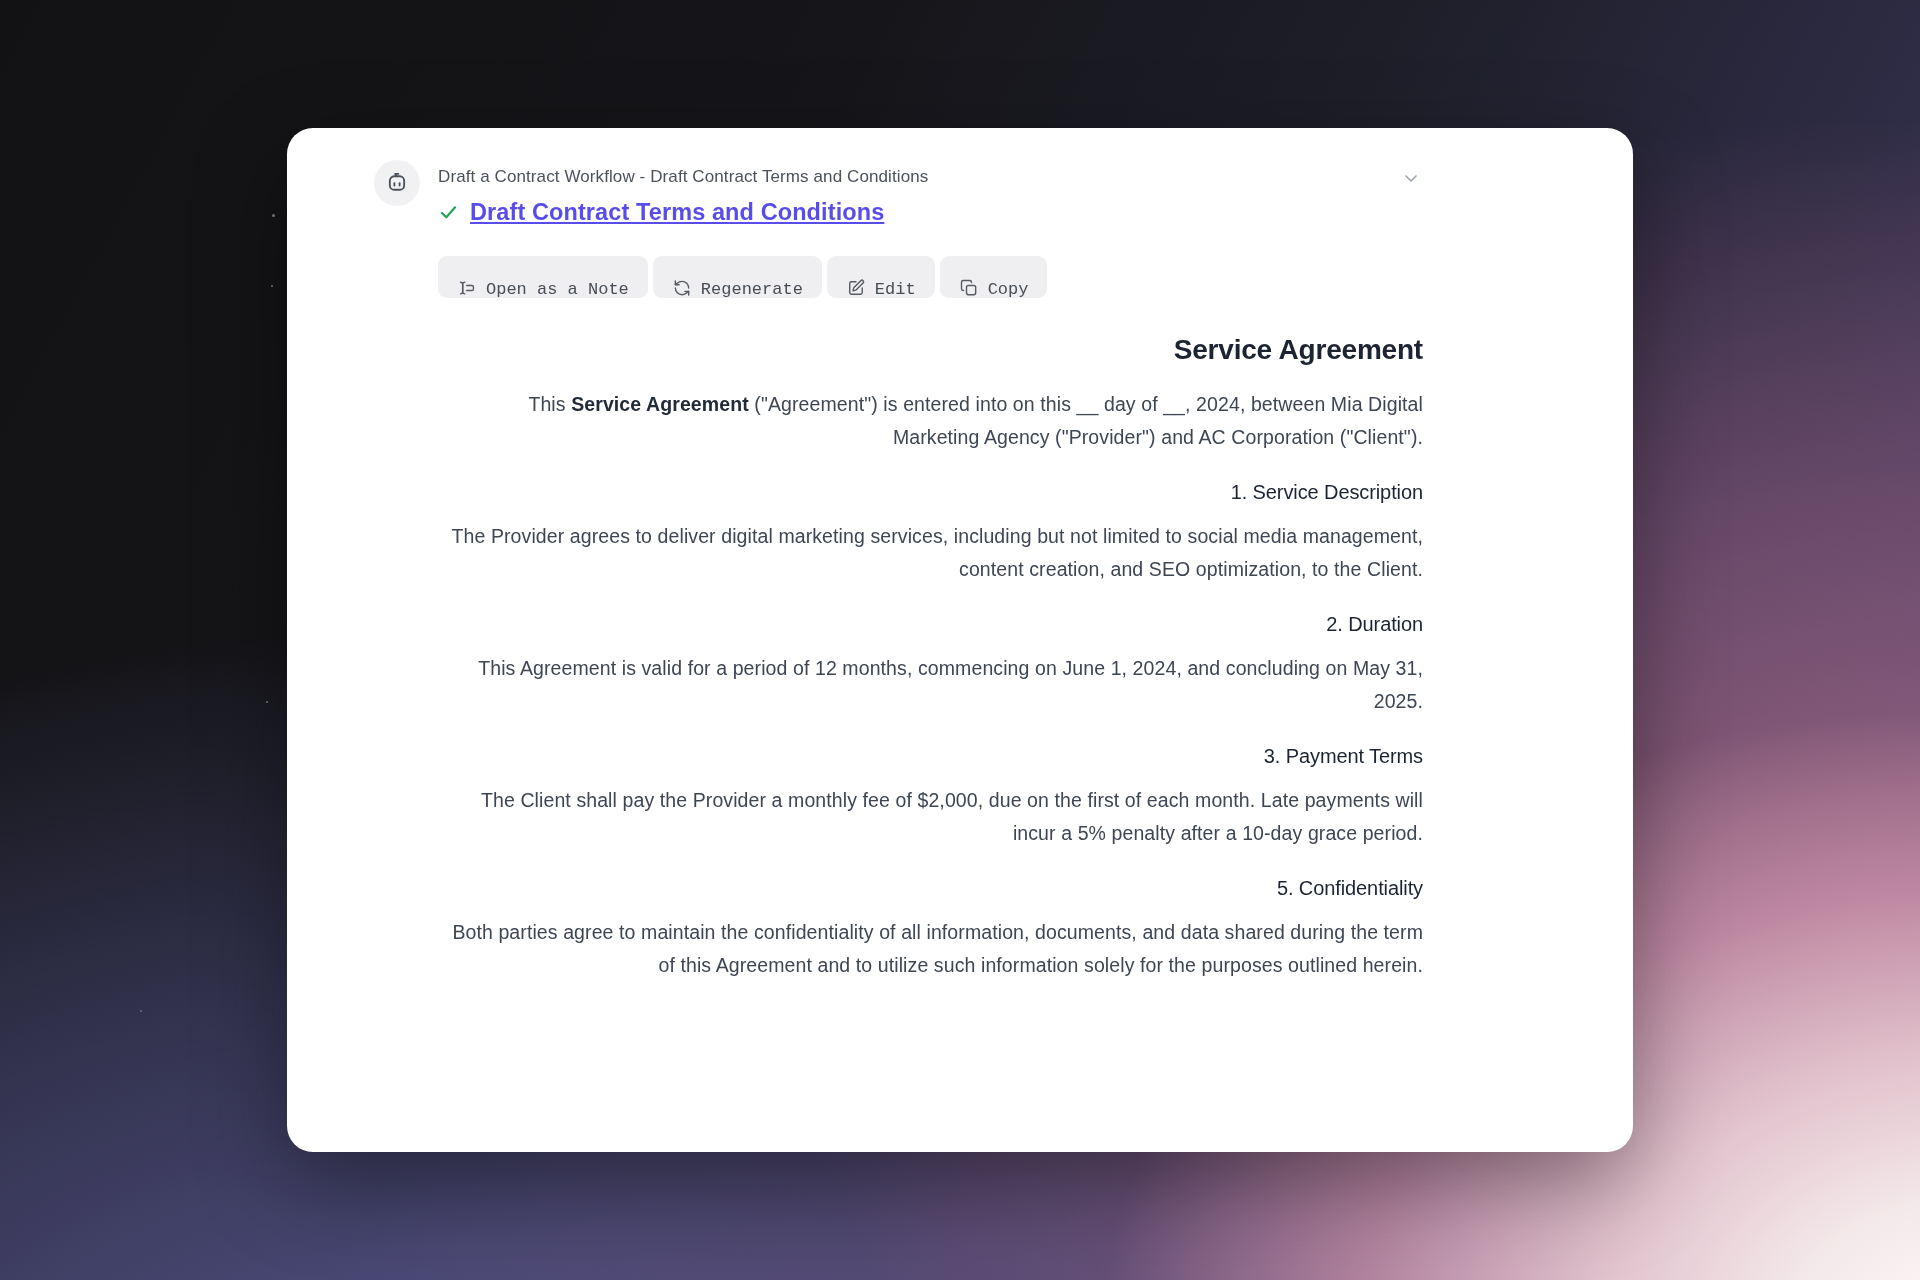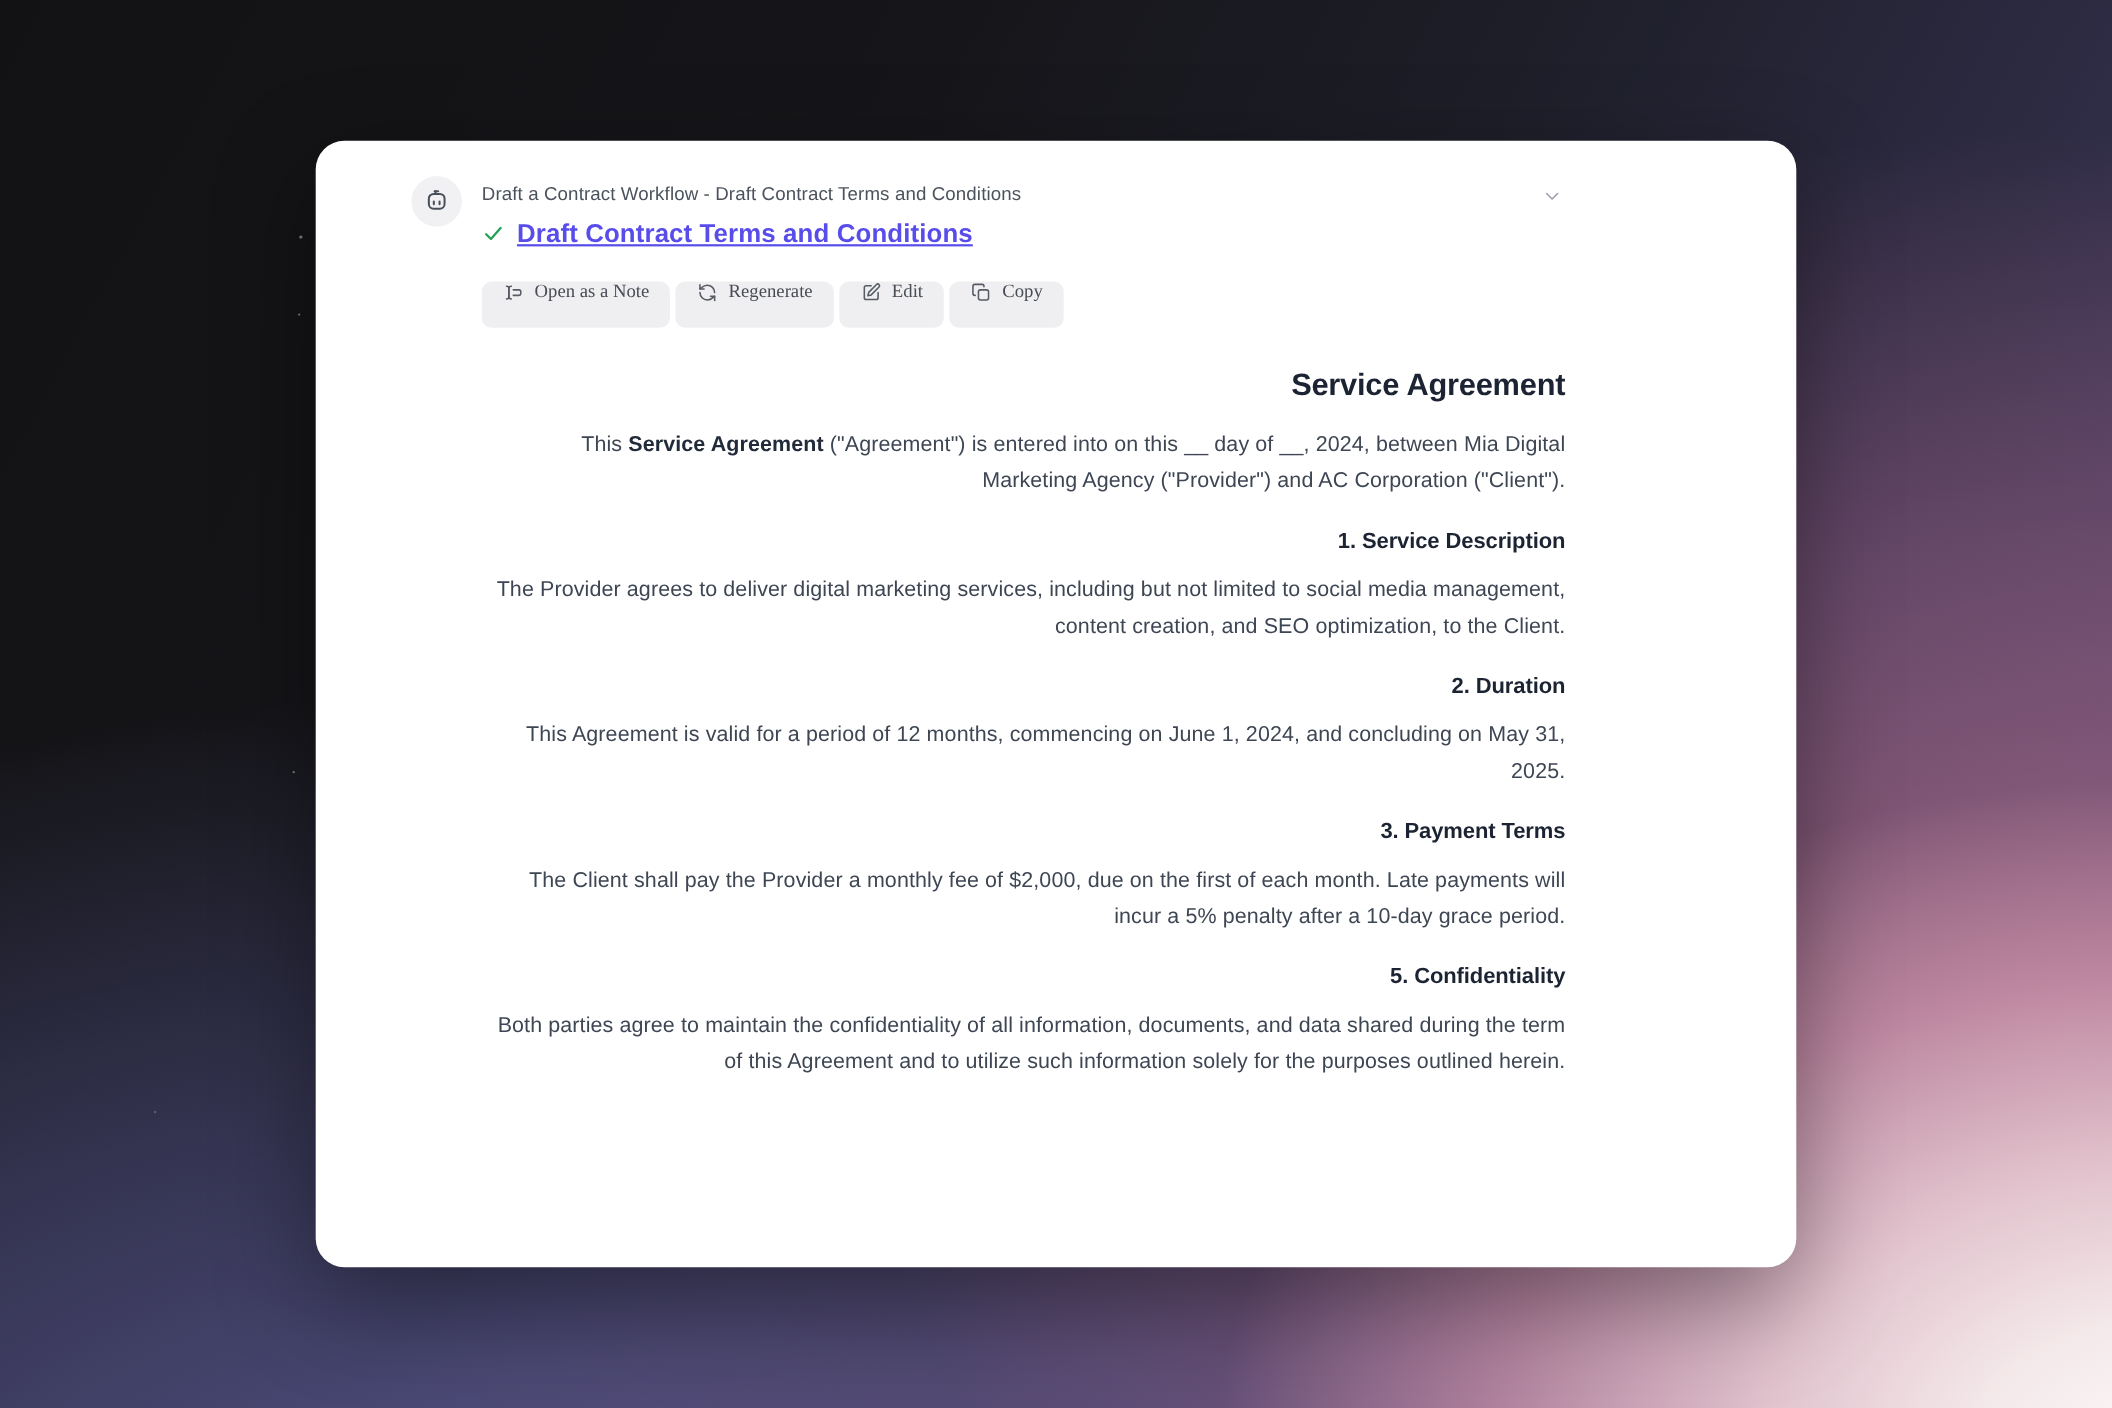--- a/index.html
+++ b/index.html
@@ -90,28 +90,28 @@
     text-decoration: underline;
   }
 
   .toolbar {
     display: flex;
     gap: 5px;
     margin-top: 30px;
   }
   .tool-btn {
     display: inline-flex;
-    align-items: flex-start;
+    align-items: flex-end;
     gap: 9px;
     height: 42px;
     padding: 0 19px;
     background: #efeff1;
     border: none;
     border-radius: 9px;
-    font-family: Liberation Serif, serif;
+    font-family: Liberation Mono, monospace;
     font-size: 17px;
     color: #474c55;
     cursor: pointer;
     line-height: 1;
   }
   .tool-btn .ic { line-height: 0; color: #565b64; }
 
   .doc { margin-top: 36px; padding-bottom: 30px; text-align: right; }
   .doc h1 {
     margin: 0 0 22px 0;
@@ -126,21 +126,21 @@
     font-size: 19.5px;
     line-height: 33px;
     color: #3e4654;
     letter-spacing: 0.1px;
   }
   .doc p strong { color: #222b3a; font-weight: 700; }
   .doc h3 {
     margin: 26px 0 16px 0;
     font-size: 20px;
     line-height: 24px;
-    font-weight: 700;
+    font-weight: 400;
     color: #1c2433;
     letter-spacing: -0.1px;
   }
   .doc .sec p { margin: 0; }
   .doc .intro { margin-bottom: 14px; }
 
   svg { display: block; }
 </style>
 </head>
 <body>

